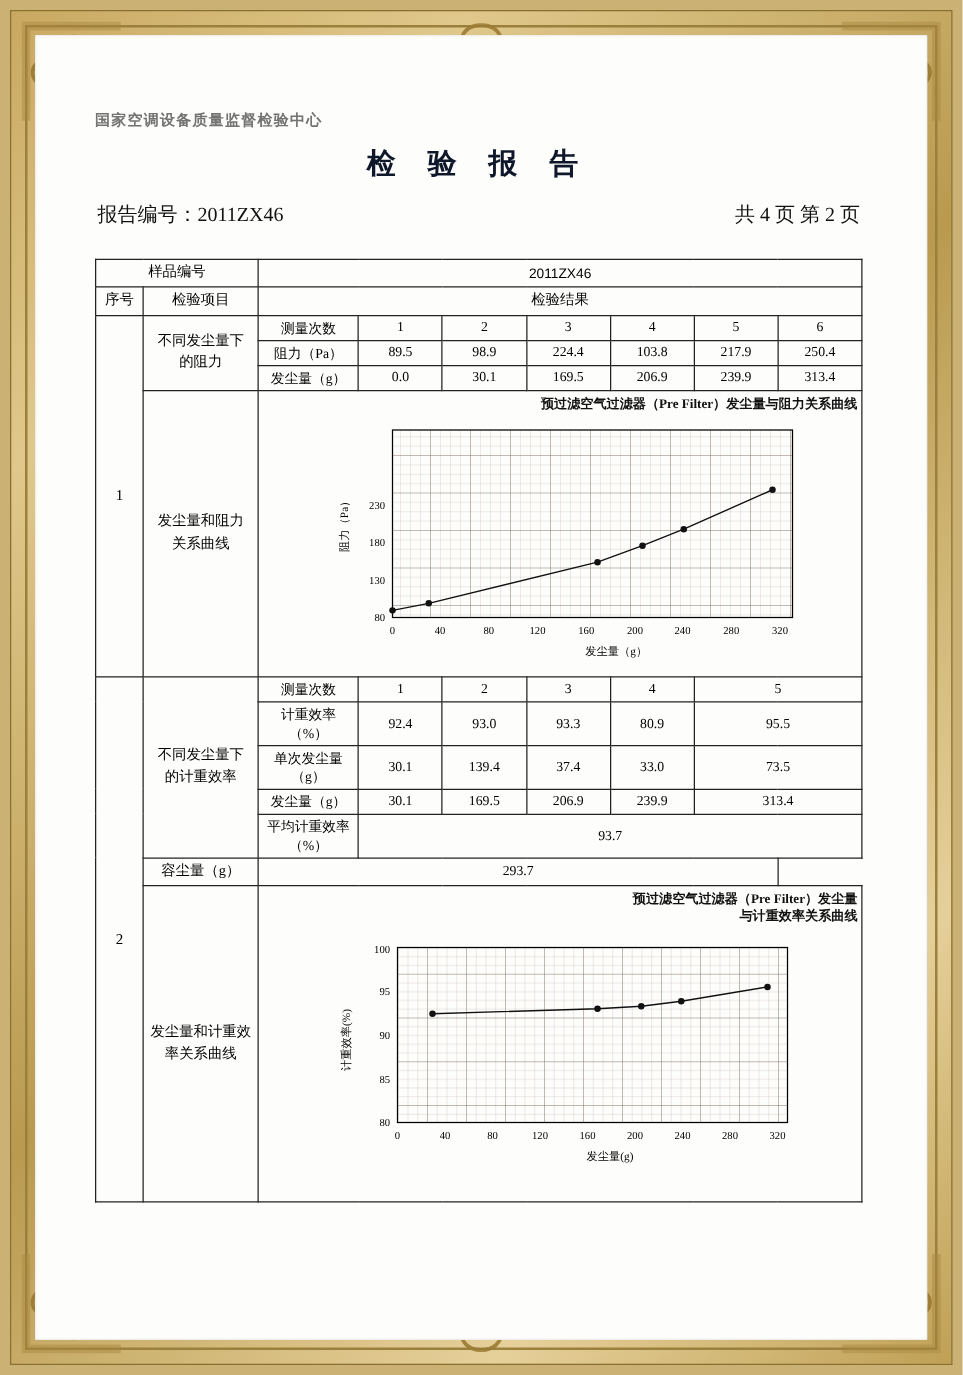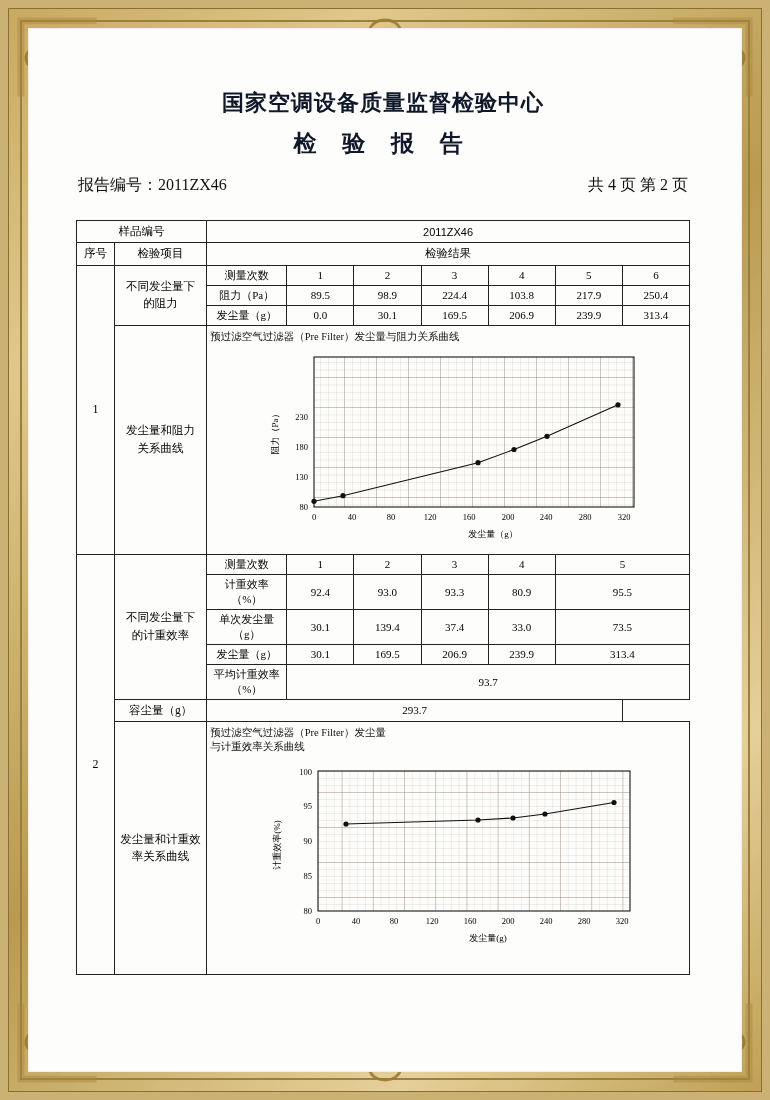--- a/index.html
+++ b/index.html
@@ -52,21 +52,21 @@
     font-family:"Liberation Sans",sans-serif;
   }
   .wm-logo{
     position:absolute;left:60px;top:10px;width:180px;height:180px;
     border:12px solid #b9cde0;border-radius:50%;opacity:.45;
   }
 
   .content{position:absolute;left:48px;top:60px;width:614px;z-index:10;}
 
   .title1{
-    text-align:center;font-size:22px;font-weight:bold;color:#0f172a;
+    font-size:12px;font-weight:bold;color:#737373;
     letter-spacing:1px;margin-bottom:10px;
   }
   .title2{
     text-align:center;font-size:23px;font-weight:bold;color:#0f172a;
     letter-spacing:10px;margin-bottom:16px;
   }
   .meta{
     display:flex;justify-content:space-between;align-items:flex-end;
     font-size:16px;color:#111;margin-bottom:4px;padding:0 2px;
   }
@@ -80,21 +80,21 @@
     background:transparent;
   }
   .lbl{font-size:11.5px;line-height:1.5;}
   .sample-val{text-align:left;padding-left:8px;font-family:Liberation Sans, sans-serif;}
   .idx{font-size:12px;}
   .chartcell{padding:4px 2px;}
 
   
   .chart-wrap{width:100%;}
   .chart-title{
-    font-size:10.5px;text-align:left;color:#111;margin:2px 0 3px;line-height:1.35;
+    font-size:10.5px;text-align:right;color:#111;margin:2px 0 3px;line-height:1.35;font-weight:bold;
   }
   svg{display:block;margin:0 auto;}
   .grid-minor{stroke:#c9b9b0;stroke-width:.5;}
   .grid-major{stroke:#8a7a72;stroke-width:.7;}
   .tick-txt{font-family:"Liberation Serif",serif;font-size:8.5px;fill:#000;}
   .ax-label{font-family:"Liberation Serif",serif;font-size:9px;fill:#000;}
   .data-line{fill:none;stroke:#111;stroke-width:1.1;}
   .data-pt{fill:#111;}
 </style>
 </head>

